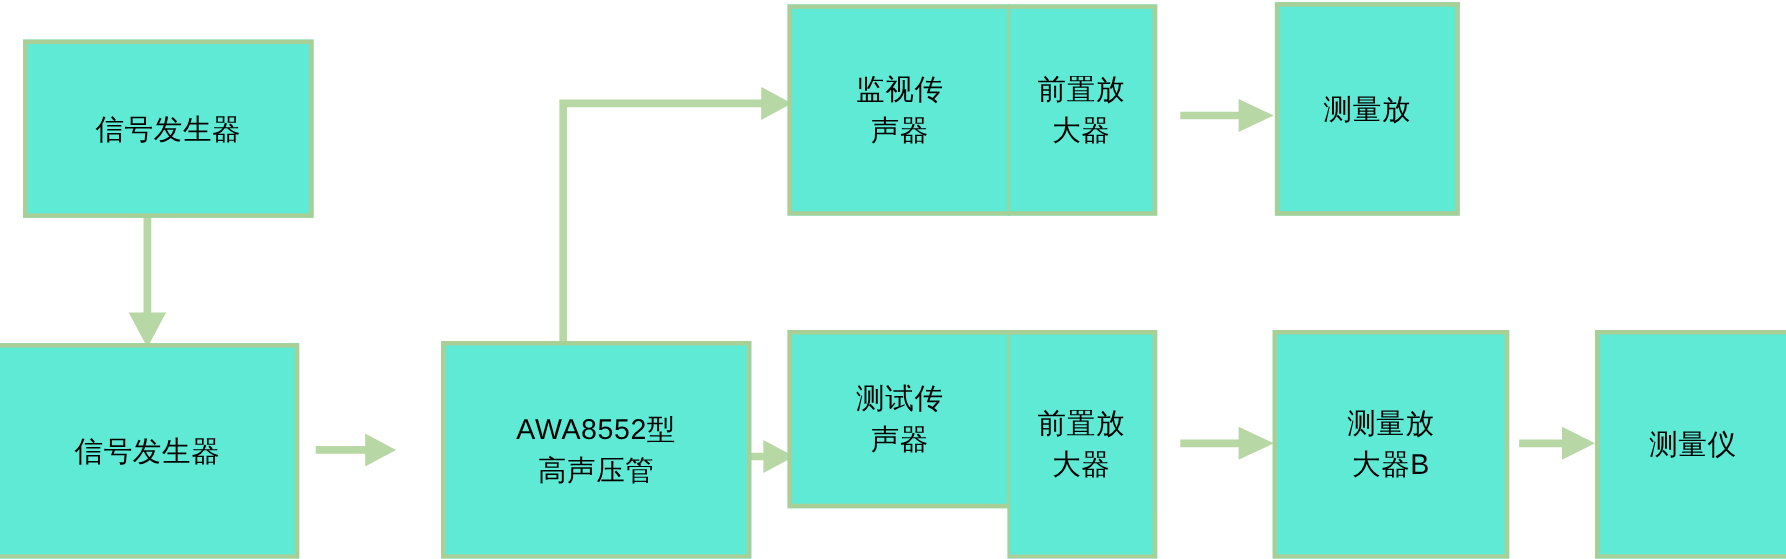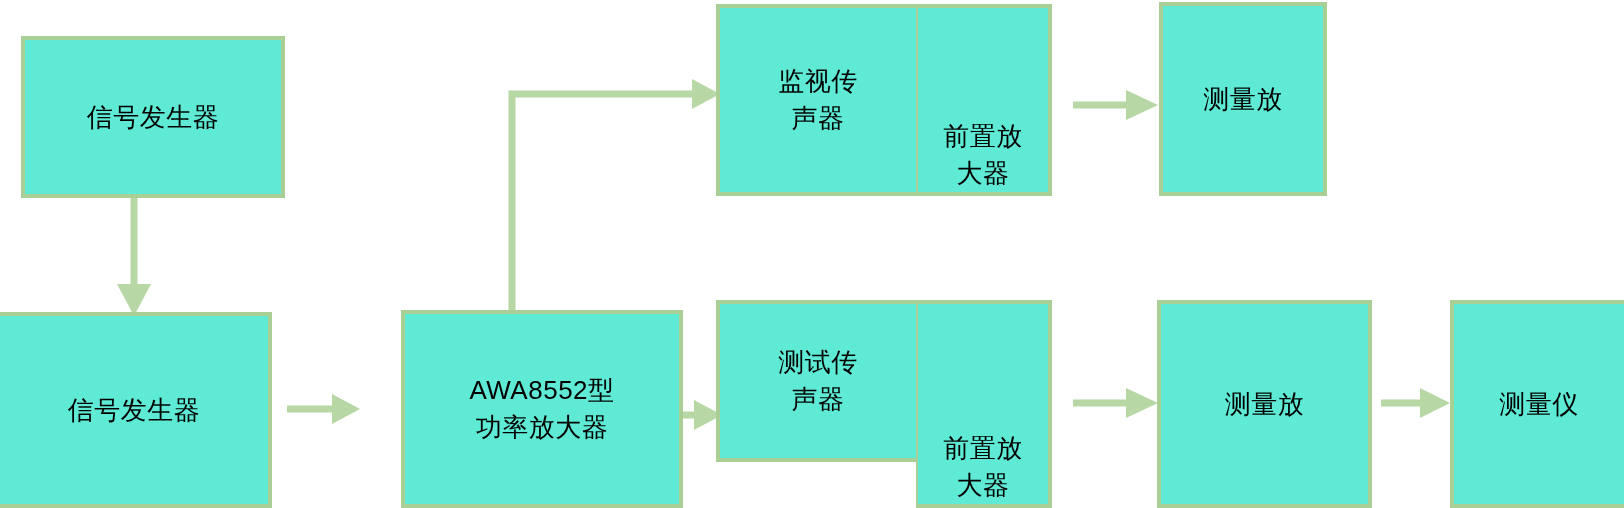--- a/index.html
+++ b/index.html
@@ -34,21 +34,21 @@
     letter-spacing: 0.5px;
     font-weight: 400;
     -webkit-font-smoothing: antialiased;
   }
   .node-box .line {
     display: block;
     white-space: nowrap;
   }
   
   .node-box.pair-left  { border-right-width: 2px; }
-  .node-box.pair-right { border-left-width: 2px; justify-content: flex-end; }
+  .node-box.pair-right { border-left-width: 2px; }
 
   .connector {
     position: absolute;
     pointer-events: none;
     overflow: visible;
   }
   .connector svg { display: block; overflow: visible; }
 </style>
 </head>
 <body>
@@ -107,21 +107,21 @@
   <div class="node-box" style="left:21px; top:36px; width:264px; height:162px;">
     <span class="line">信号发生器</span>
   </div>
 
   <div class="node-box" style="left:-4px; top:312px; width:276px; height:196px;">
     <span class="line">信号发生器</span>
   </div>
 
   <div class="node-box" style="left:356px; top:310px; width:282px; height:198px;margin-left:45px;">
     <span class="line">AWA8552型</span>
-    <span class="line">功率放大器</span>
+    <span class="line">高声压管</span>
   </div>
 
   <div class="node-box pair-left" style="left:716px; top:4px; width:202px; height:192px;">
     <span class="line">监视传</span>
     <span class="line">声器</span>
   </div>
 
   <div class="node-box pair-right" style="left:916px; top:4px; width:136px; height:192px;">
     <span class="line">前置放</span>
     <span class="line">大器</span>
@@ -136,19 +136,20 @@
     <span class="line">声器</span>
   </div>
 
   <div class="node-box pair-right" style="left:916px; top:300px; width:136px; height:208px;">
     <span class="line">前置放</span>
     <span class="line">大器</span>
   </div>
 
   <div class="node-box" style="left:1157px; top:300px; width:215px; height:208px;">
     <span class="line">测量放</span>
+    <span class="line">大器B</span>
   </div>
 
   <div class="node-box" style="left:1450px; top:300px; width:178px; height:208px;">
     <span class="line">测量仪</span>
   </div>
 
 </div>
 
 </body></html>

